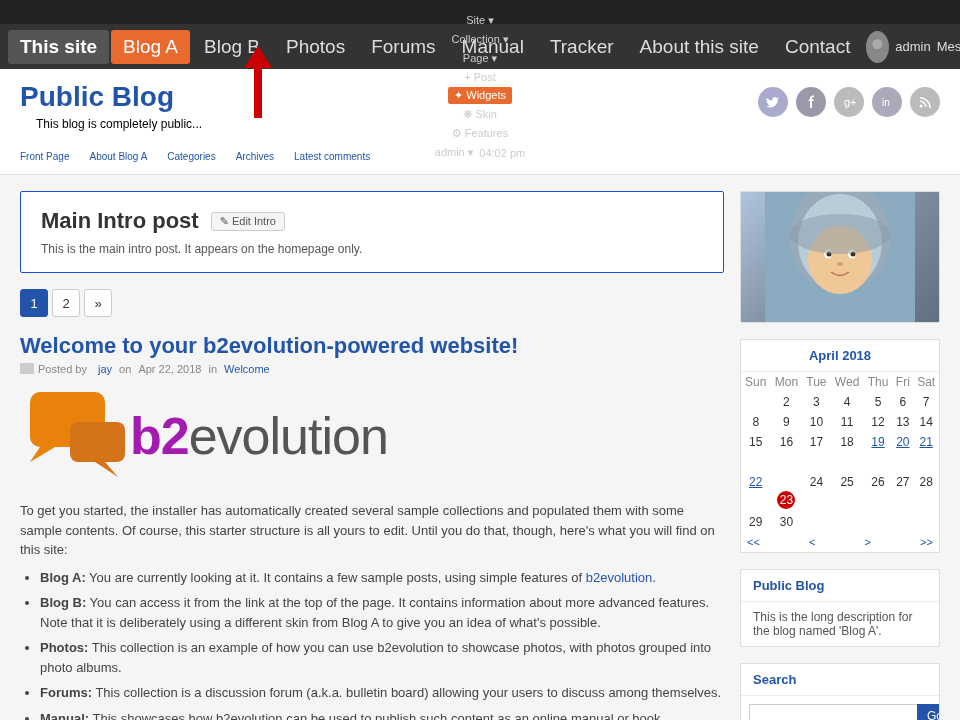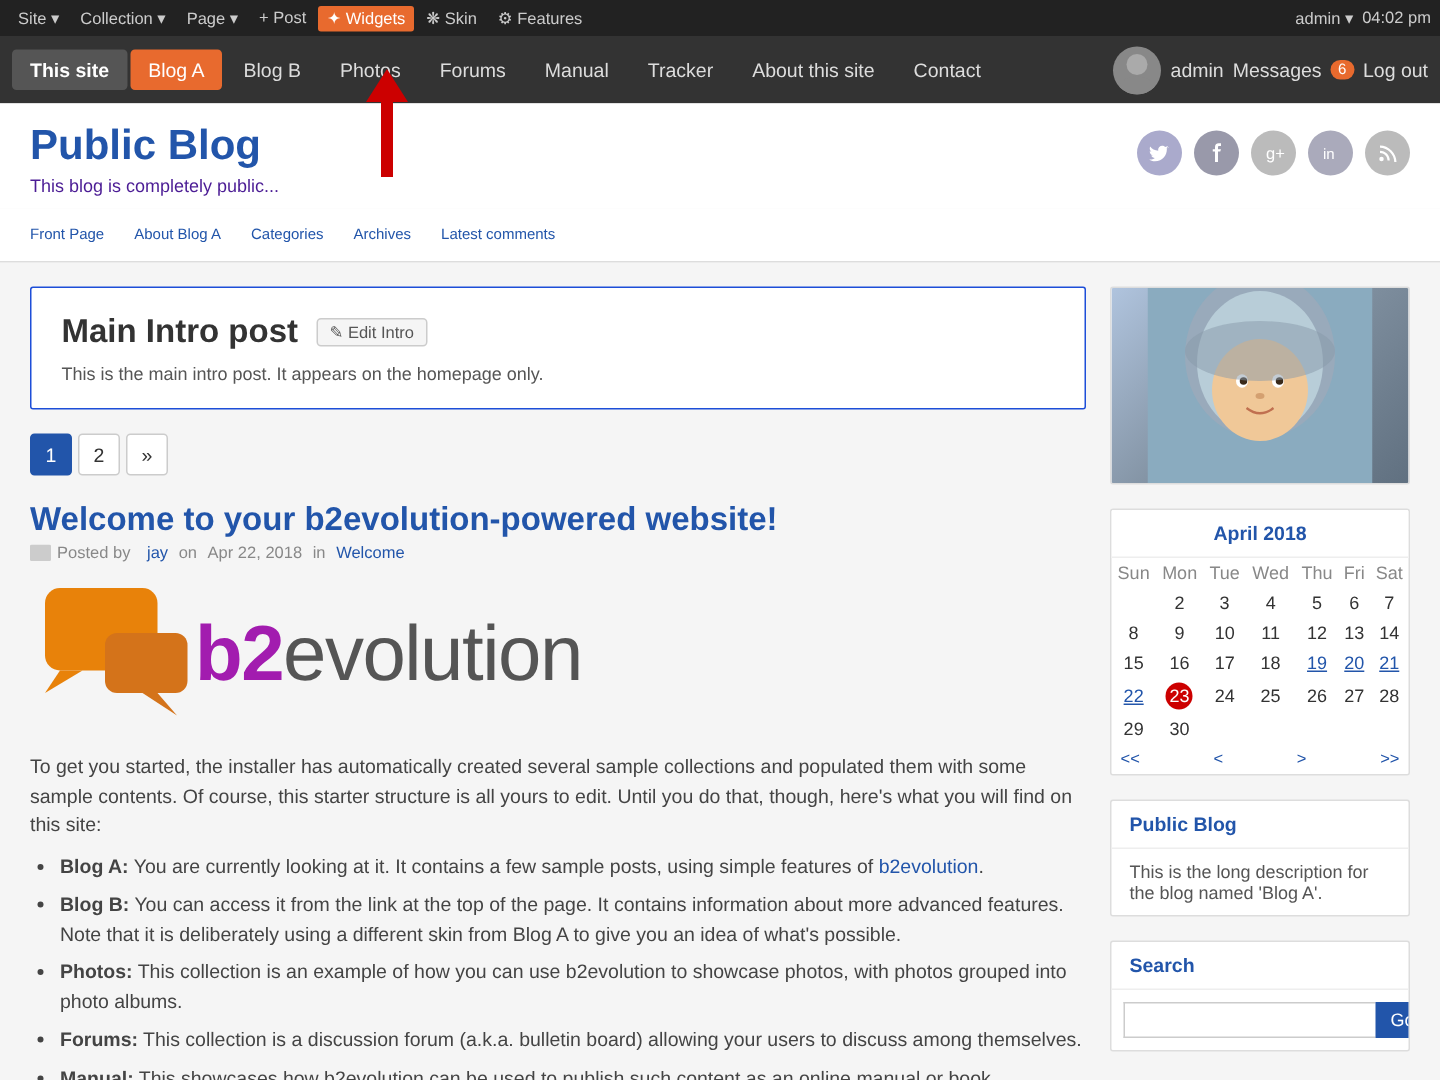--- a/index.html
+++ b/index.html
@@ -8,20 +8,21 @@
     
     #admin-bar {
       background: #222;
       color: #ccc;
       display: flex;
       align-items: center;
       padding: 12px 6px;
       height: 22px;
       font-size: 11px;
       gap: 2px;
+      flex-direction: column;
     }
     .admin-bar-item {
       color: #ccc;
       padding: 2px 6px;
       cursor: pointer;
       border-radius: 2px;
       white-space: nowrap;
     }
     .admin-bar-item.active, .admin-bar-item.highlighted {
       background: #e86a2e;
@@ -37,21 +38,21 @@
       align-items: center;
       padding: 0 8px;
       height: 45px;
       gap: 2px;
     }
     .nav-item {
       color: #ddd;
       padding: 6px 12px;
       cursor: pointer;
       border-radius: 3px;
-      font-size: 13px;
+      font-size: 19px;
       white-space: nowrap;
     }
     .nav-item.active-nav {
       background: #e86a2e;
       color: #fff;
     }
     .nav-item.this-site {
       background: #555;
       color: #fff;
       font-weight: bold;
@@ -88,22 +89,23 @@
       align-items: flex-start;
       justify-content: space-between;
     }
     .blog-title {
       color: #2255aa;
       font-size: 28px;
       font-weight: bold;
       margin-bottom: 4px;
     }
     .blog-subtitle {
-      color: #4c1d95;
+      color: #000000;
       font-size: 12px;
+      margin-left: 16px;
     }
     .social-icons { display: flex; gap: 8px; align-items: center; margin-top: 6px; }
     .social-icon {
       width: 30px; height: 30px; border-radius: 50%;
       background: #ccc;
       display: flex; align-items: center; justify-content: center;
       color: #fff; font-size: 14px; cursor: pointer;
     }
     .social-icon.twitter { background: #aac; }
     .social-icon.facebook { background: #99a; }
@@ -267,20 +269,21 @@
       cursor: pointer;
     }
     .cal-today {
       background: #cc0000;
       color: #fff;
       border-radius: 50%;
       width: 18px; height: 18px;
       display: inline-flex;
       align-items: center;
       justify-content: center;
+      margin-top: 36px;
     }
     .cal-linked { color: #2255aa; text-decoration: underline; cursor: pointer; }
     .cal-nav { display: flex; justify-content: space-between; padding: 4px 6px; font-size: 11px; color: #2255aa; }
     .cal-nav span { cursor: pointer; }
 
     
     .widget-title {
       padding: 8px 12px;
       font-weight: bold;
       color: #2255aa;

